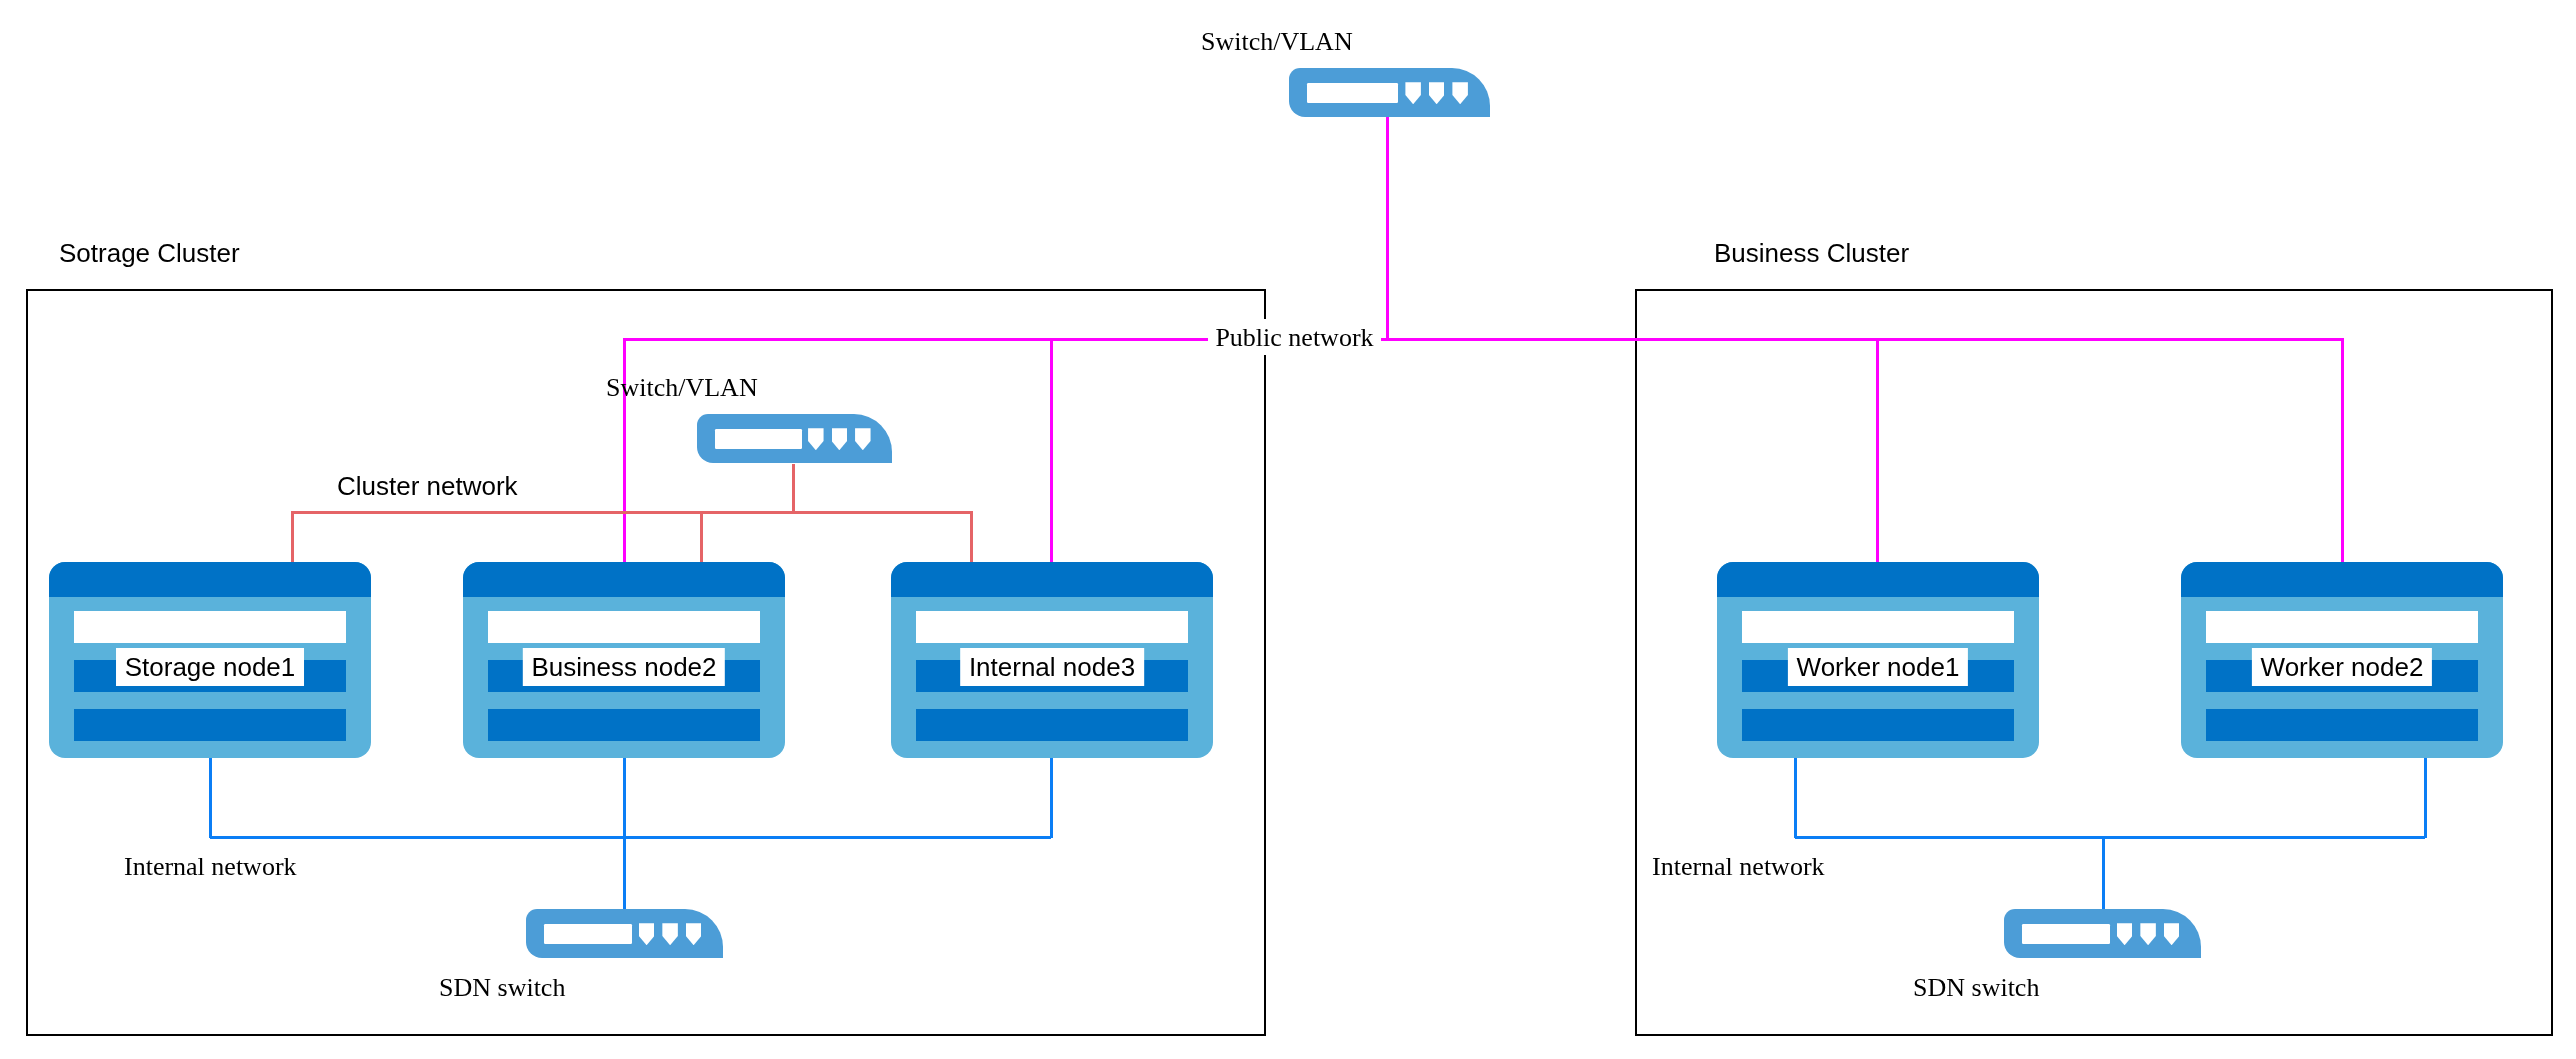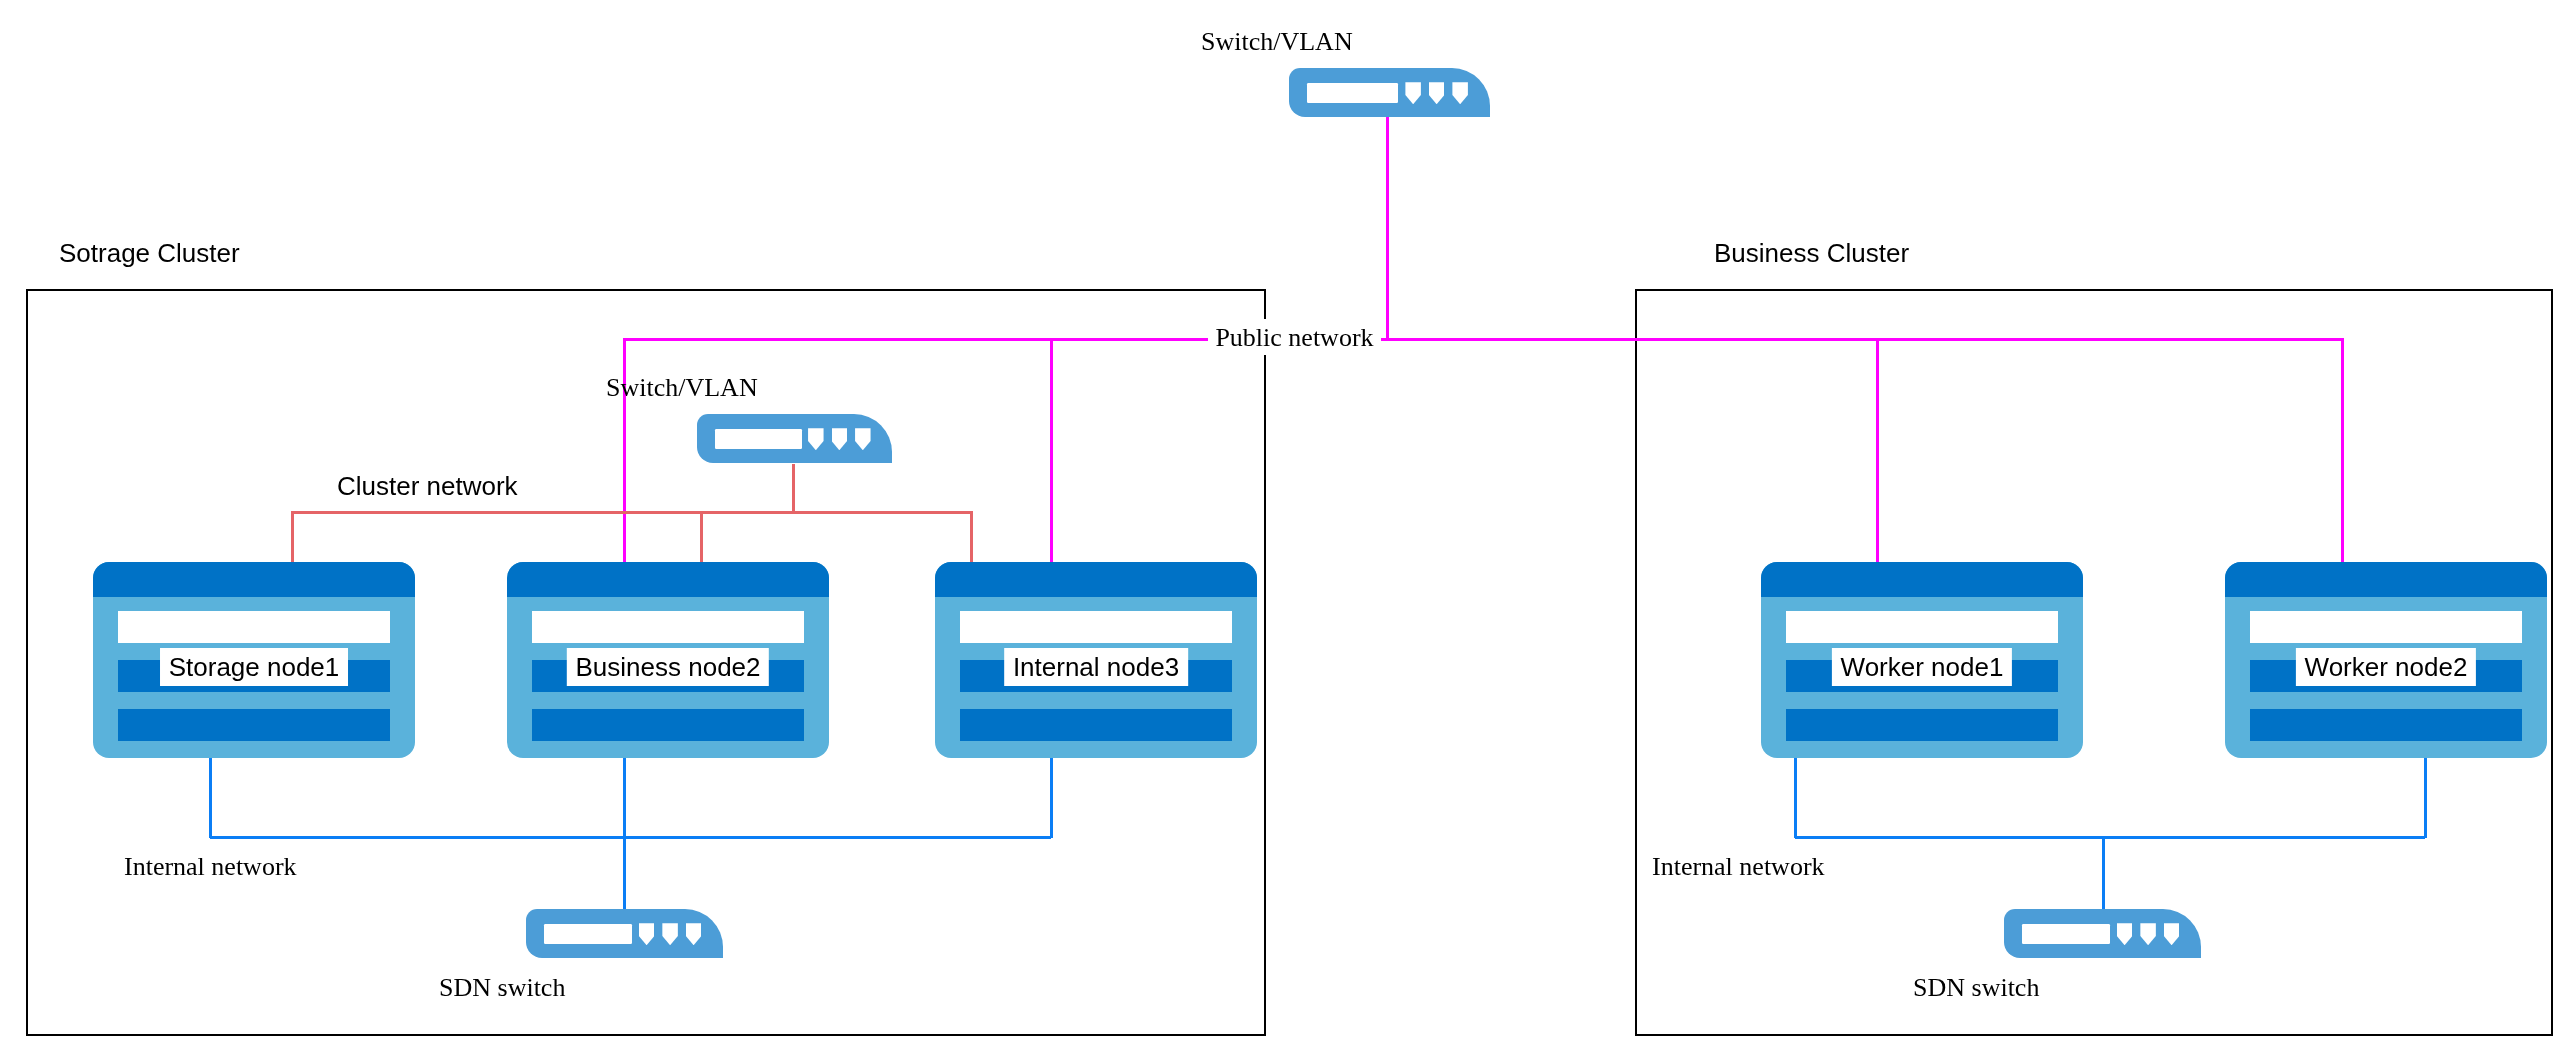--- a/index.html
+++ b/index.html
@@ -19,21 +19,21 @@
   .line.r{background:var(--red);}
   .line.b{background:var(--blue);}
   .lbl{
     position:absolute;z-index:5;font-size:26px;line-height:31px;white-space:nowrap;
   }
   .lbl.center{width:371px;text-align:left;font-family:Liberation Serif, serif;}
   .lbl .bgwhite{background:var(--bg);padding:2.5px 7.4px;display:inline-block;}
   
   .node{
     position:absolute;width:322px;height:196px;background:var(--node-body);
-    border-radius:16px;z-index:3;overflow:hidden;margin-left:44px;
+    border-radius:16px;z-index:3;overflow:hidden;
   }
   .node .head{position:absolute;left:0;top:0;width:100%;height:35px;background:var(--node-dark);}
   .node .bar{position:absolute;left:25px;right:25px;height:32px;}
   .node .bar.white{top:49px;background:#FFFFFF;}
   .node .bar.d1{top:98px;background:var(--node-dark);}
   .node .bar.d2{top:147px;background:var(--node-dark);}
   .node .nlabel{
     position:absolute;top:86px;left:50%;transform:translateX(-50%);
     background:#FFFFFF;font-size:26px;line-height:38px;height:38px;
     padding:0 8.7px;white-space:nowrap;z-index:4;

